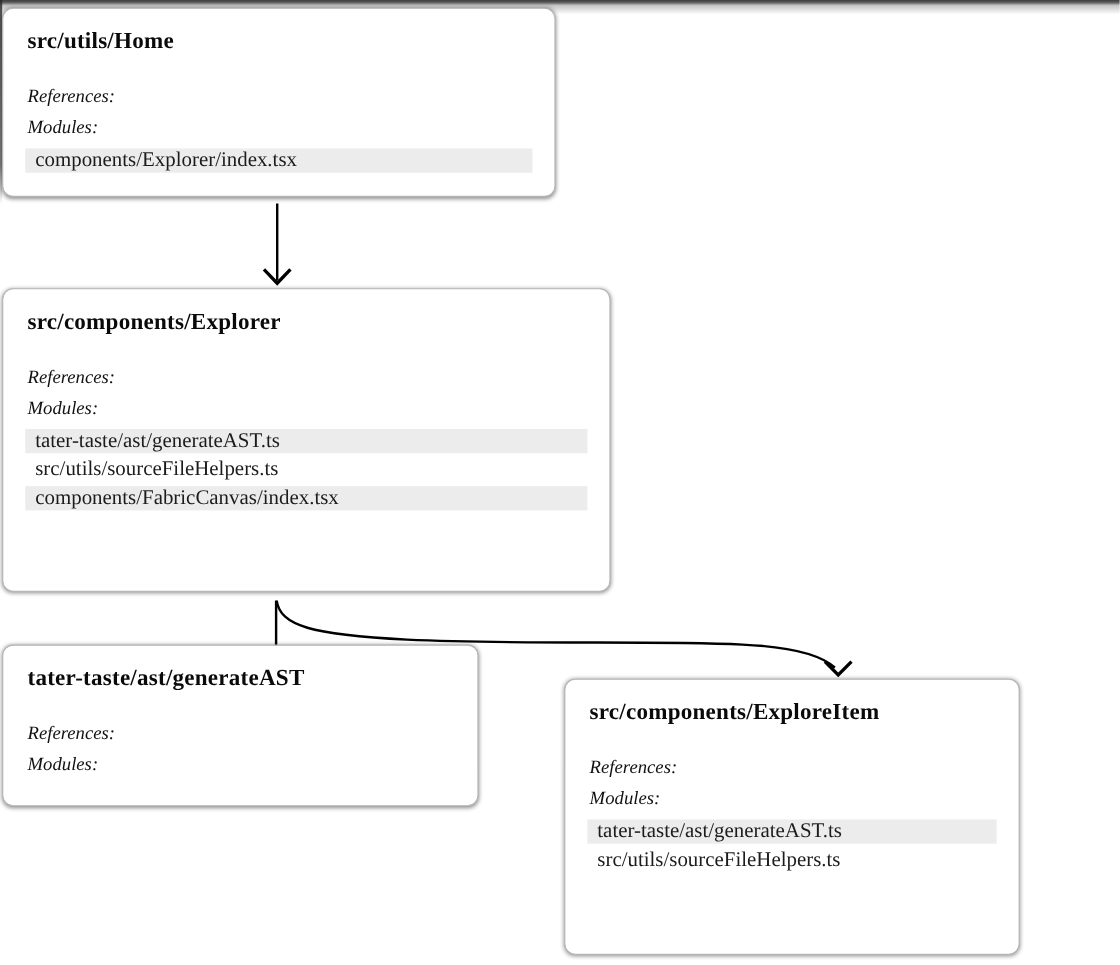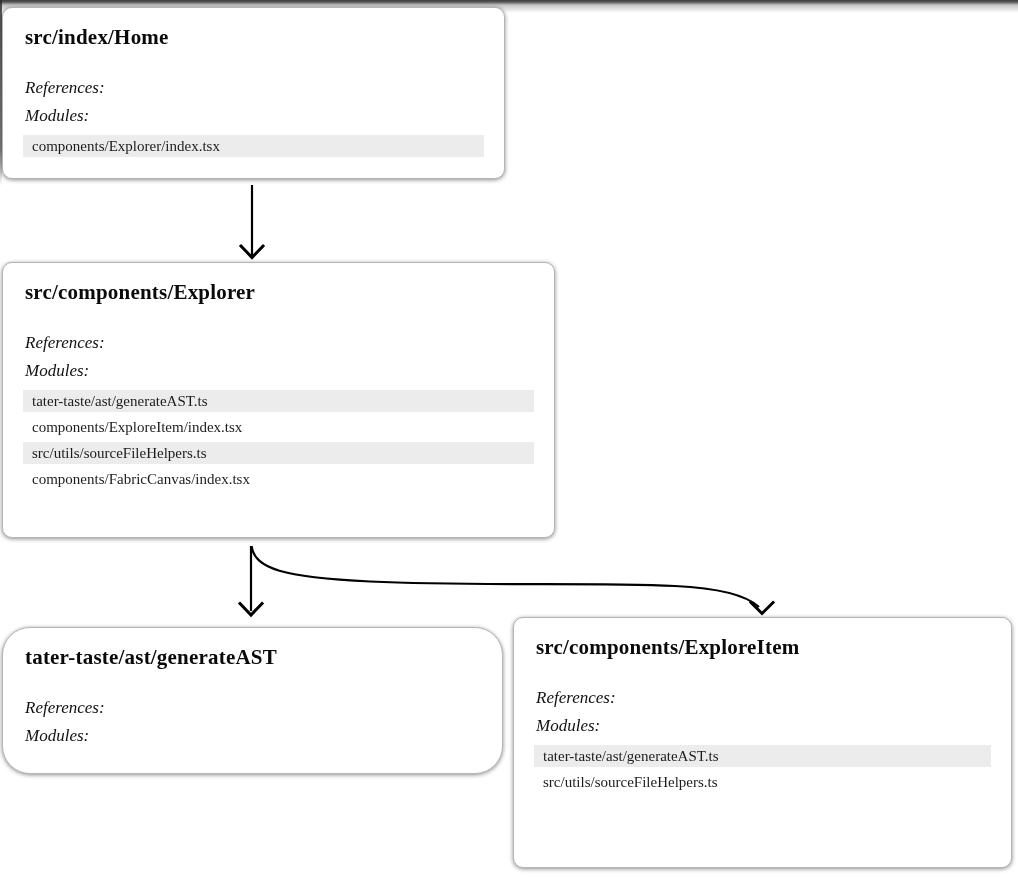--- a/index.html
+++ b/index.html
@@ -51,30 +51,30 @@
     font-size:21px;font-weight:bold;color:var(--title-color);
     letter-spacing:0.2px;
   }
   .card-label{
     margin-left:2px;
     font-size:17px;line-height:28px;color:#111111;font-style:italic;
   }
   .rows{margin-top:5px;}
   .module-row{
     height:22px;line-height:22px;
-    font-size:15px;color:var(--text-color);
+    font-size:19px;color:var(--text-color);
     padding-left:9px;margin-bottom:4px;
     white-space:nowrap;overflow:hidden;
   }
   .module-row:nth-child(odd){background:var(--row-stripe);}
   
   #card-home{left:2px;top:7px;width:503px;height:172px;}
   #card-explorer{left:2px;top:262px;width:553px;height:276px;}
-  #card-generateast{left:2px;top:627px;width:501px;height:147px;border-radius:28px;}
-  #card-exploreitem{left:513px;top:617px;width:499px;height:251px;}
+  #card-generateast{left:2px;top:586px;width:433px;height:147px;}
+  #card-exploreitem{left:513px;top:617px;width:414px;height:251px;}
 </style>
 </head>
 <body>
 
 <div id="canvas">
 
   <div class="top-shade"></div>
   <div class="left-shade"></div>
 
   <svg class="edges-layer" viewBox="0 0 1018 877" xmlns="http://www.w3.org/2000/svg" aria-hidden="true">
@@ -83,35 +83,34 @@
     <path class="edge-head" d="M 241 246 L 252 257.5 L 263 246"></path>
 
     <path class="edge-line" d="M 251 546 L 251 611"></path>
     <path class="edge-head" d="M 240 603.5 L 251 615 L 262 603.5"></path>
 
     <path class="edge-line" d="M 251.5 546 C 255 569, 283 577, 370 581.5 C 480 586.5, 590 582, 675 586 C 718 588, 746 595, 759 607"></path>
     <path class="edge-head" d="M 751 602.5 L 762 613.5 L 773 602.5"></path>
   </svg>
 
   <div class="card" id="card-home">
-    <h2 class="card-title">src/index/Home</h2>
+    <h2 class="card-title">src/utils/Home</h2>
     <div class="card-label">References:</div>
     <div class="card-label">Modules:</div>
     <div class="rows">
       <div class="module-row">components/Explorer/index.tsx</div>
     </div>
   </div>
 
   <div class="card" id="card-explorer">
     <h2 class="card-title">src/components/Explorer</h2>
     <div class="card-label">References:</div>
     <div class="card-label">Modules:</div>
     <div class="rows">
       <div class="module-row">tater-taste/ast/generateAST.ts</div>
-      <div class="module-row">components/ExploreItem/index.tsx</div>
       <div class="module-row">src/utils/sourceFileHelpers.ts</div>
       <div class="module-row">components/FabricCanvas/index.tsx</div>
     </div>
   </div>
 
   <div class="card" id="card-generateast">
     <h2 class="card-title">tater-taste/ast/generateAST</h2>
     <div class="card-label">References:</div>
     <div class="card-label">Modules:</div>
     <div class="rows"></div>

